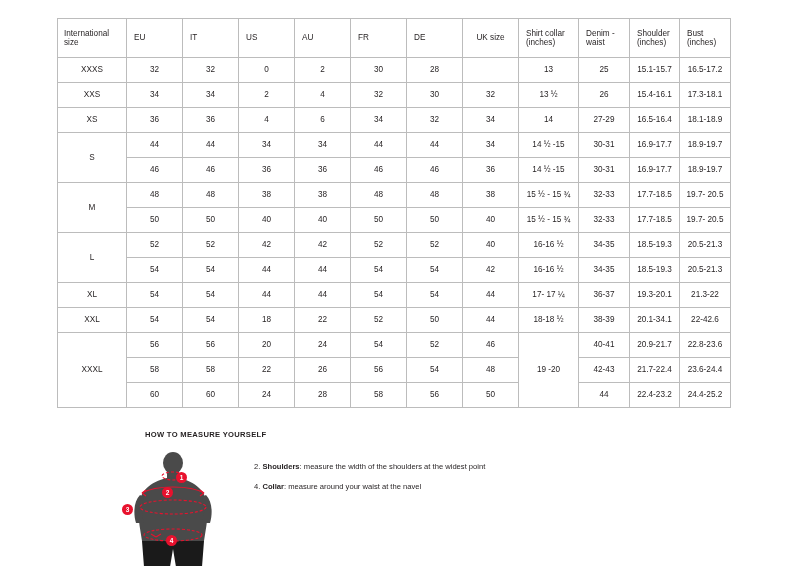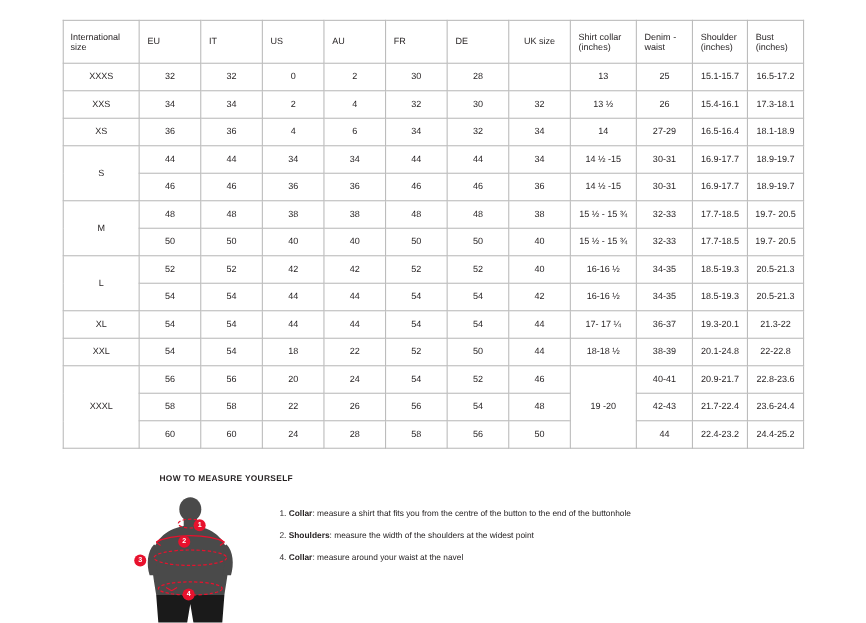--- a/index.html
+++ b/index.html
@@ -295,22 +295,22 @@
           <td rowspan="1">XXL</td>
           <td>54</td>
           <td>54</td>
           <td>18</td>
           <td>22</td>
           <td>52</td>
           <td>50</td>
           <td>44</td>
           <td>18-18 ½</td>
           <td>38-39</td>
-          <td>20.1-24.8</td>
-          <td>22-22.8</td>
+          <td>20.1-34.1</td>
+          <td>22-42.6</td>
         </tr>
         <tr>
           <td rowspan="3">XXXL</td>
           <td>56</td>
           <td>56</td>
           <td>20</td>
           <td>24</td>
           <td>54</td>
           <td>52</td>
           <td>46</td>
@@ -373,20 +373,19 @@
 
           <ellipse cx="47" cy="86" rx="29" ry="6" fill="none" stroke="#e8112d" stroke-width="1.1" stroke-dasharray="3,2"></ellipse>
           <path d="M30 88 l-5 -3 M30 88 l5 -3" fill="none" stroke="#e8112d" stroke-width="1.1"></path>
         </svg>
         <div class="marker" style="left:50px; top:23px;">1</div>
         <div class="marker" style="left:36px; top:38px;">2</div>
         <div class="marker" style="left:-4px; top:55px;">3</div>
         <div class="marker" style="left:40px; top:86px;">4</div>
       </div>
       <div id="steps">
-          <div class="step"><span>1. </span><b>Collar</b><span>: measure a shirt that fits you from the centre of the button to the end of the buttonhole</span></div>
           <div class="step"><span>2. </span><b>Shoulders</b><span>: measure the width of the shoulders at the widest point</span></div>
           <div class="step"><span>4. </span><b>Collar</b><span>: measure around your waist at the navel</span></div>
         </div>
     </div>
   </div>
 
 </div>
 
 </body></html>

